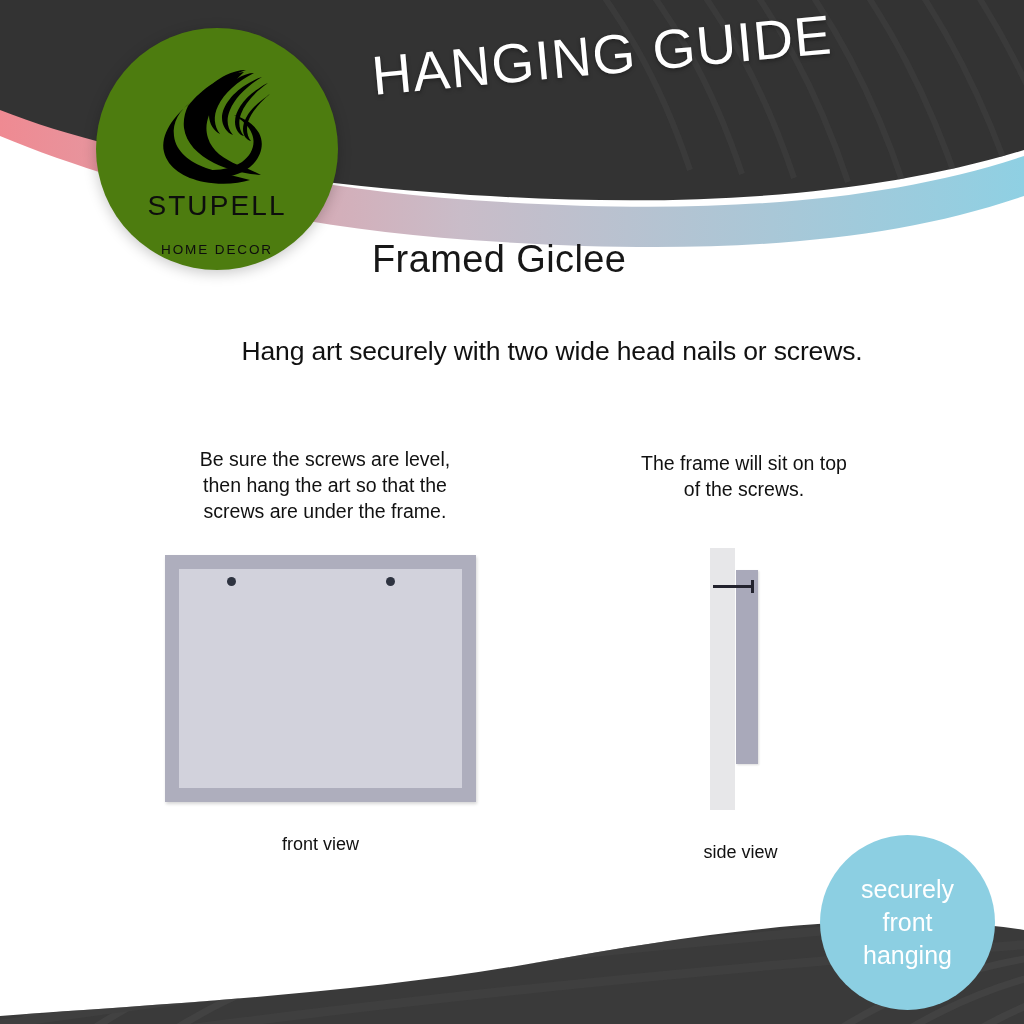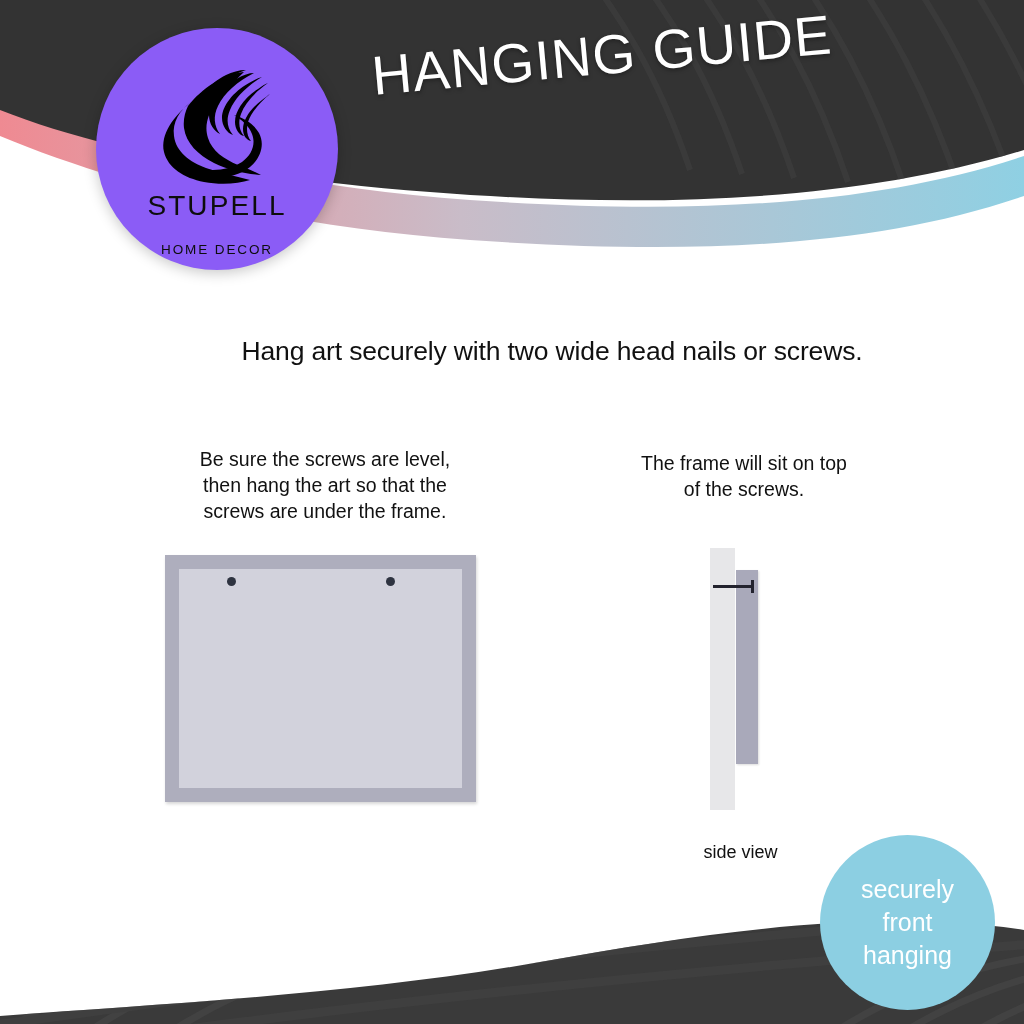--- a/index.html
+++ b/index.html
@@ -29,21 +29,21 @@
   }
 
   
   #logo-badge {
     position: absolute;
     left: 96px;
     top: 28px;
     width: 242px;
     height: 242px;
     border-radius: 50%;
-    background: #8b5cf6;
+    background: #4d7c0f;
     box-shadow: 0 3px 14px rgba(0,0,0,0.22);
     display: flex;
     flex-direction: column;
     align-items: center;
     justify-content: flex-start;
     z-index: 30;
   }
   #logo-mark {
     margin-top: 30px;
     width: 118px;
@@ -332,20 +332,21 @@
       <path fill="#000000" d="M104,19 C89,28 77,40 72,52 C68,61 69,70 75,77 C69,75 64,68 64,60 C64,48 75,34 91,25 C96,22 100,20 104,19 Z"></path>
       <path fill="#000000" d="M110,25 C97,34 87,45 83,56 C80,64 81,72 86,78 C81,77 77,71 77,64 C77,53 86,40 100,31 C104,28 107,26 110,25 Z"></path>
       <path fill="#000000" d="M112,36 C101,45 93,55 90,64 C88,71 89,78 93,83 C88,82 85,77 85,71 C85,62 92,51 104,42 C107,40 110,37 112,36 Z"></path>
     </svg>
     <div class="logo-word" id="logo-name">STUPELL</div>
     <div class="logo-word" id="logo-sub">HOME DECOR</div>
   </div>
 
   <div id="header-title">HANGING GUIDE</div>
 
+  <div id="product-title">Framed Giclee</div>
 
   <div id="main-instruction">Hang art securely with two wide head nails or screws.</div>
 
   <div class="caption" id="caption-front">
     <div>Be sure the screws are level,</div>
     <div>then hang the art so that the</div>
     <div>screws are under the frame.</div>
   </div>
 
   <div class="caption" id="caption-side">
@@ -359,20 +360,21 @@
     <div class="screw-dot" id="screw-dot-right"></div>
   </div>
 
   <div id="side-view-diagram">
     <div id="side-wall"></div>
     <div id="side-frame"></div>
     <div id="side-nail-shaft"></div>
     <div id="side-nail-head"></div>
   </div>
 
+  <div class="view-label" id="label-front-view">front view</div>
   <div class="view-label" id="label-side-view">side view</div>
 
   <div id="hardware-badge">
     <span>securely</span>
     <span>front</span>
     <span>hanging</span>
   </div>
 
 </div>
 

